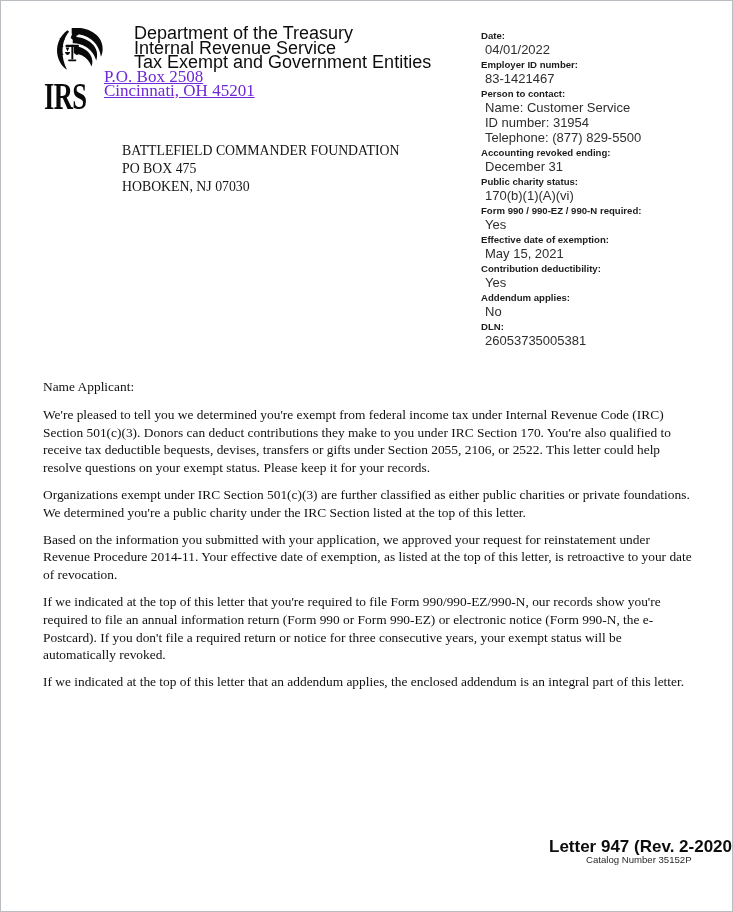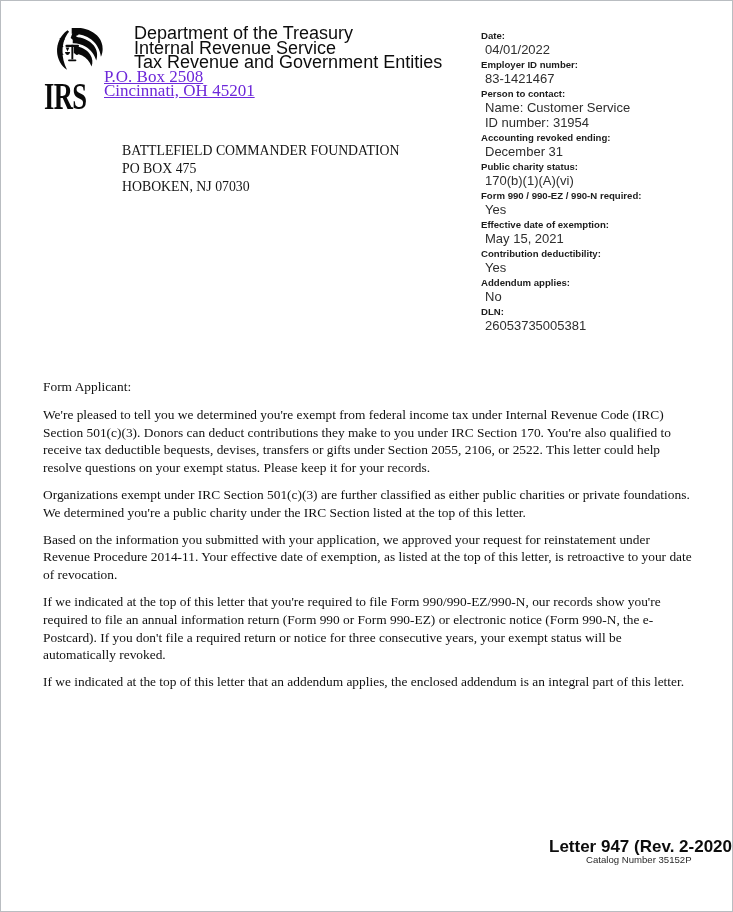--- a/index.html
+++ b/index.html
@@ -95,21 +95,21 @@
           <path d="M18.5,23 C19,24.8 20,25.8 21,25.8 C22,25.8 23,24.8 23.5,23 Z"></path>
         </g>
       </svg>
     </span>
     <span class="irs-wordmark">IRS</span>
   </div>
 
   <div class="agency-block">
     <div class="agency-line">Department of the Treasury</div>
     <div class="agency-line">Internal Revenue Service</div>
-    <div class="agency-line">Tax Revenue and Government Entities</div>
+    <div class="agency-line">Tax Exempt and Government Entities</div>
     <div class="addr-line">P.O. Box 2508</div>
     <div class="addr-line">Cincinnati, OH 45201</div>
   </div>
 
   <div class="recipient">
     <div>BATTLEFIELD COMMANDER FOUNDATION</div>
     <div>PO BOX 475</div>
     <div>HOBOKEN, NJ 07030</div>
   </div>
 
@@ -119,20 +119,21 @@
       <div class="field-value">04/01/2022</div>
     </div>
     <div class="field">
       <div class="field-label">Employer ID number:</div>
       <div class="field-value">83-1421467</div>
     </div>
     <div class="field">
       <div class="field-label">Person to contact:</div>
       <div class="field-value">Name: Customer Service</div>
       <div class="field-value">ID number: 31954</div>
+      <div class="field-value">Telephone: (877) 829-5500</div>
     </div>
     <div class="field">
       <div class="field-label">Accounting revoked ending:</div>
       <div class="field-value">December 31</div>
     </div>
     <div class="field">
       <div class="field-label">Public charity status:</div>
       <div class="field-value">170(b)(1)(A)(vi)</div>
     </div>
     <div class="field">
@@ -151,21 +152,21 @@
       <div class="field-label">Addendum applies:</div>
       <div class="field-value">No</div>
     </div>
     <div class="field">
       <div class="field-label">DLN:</div>
       <div class="field-value">26053735005381</div>
     </div>
   </div>
 
   <div class="body-block">
-    <p class="salutation">Form Applicant:</p>
+    <p class="salutation">Name Applicant:</p>
     <p class="body-par">We're pleased to tell you we determined you're exempt from federal income tax under Internal Revenue Code (IRC) Section 501(c)(3). Donors can deduct contributions they make to you under IRC Section 170. You're also qualified to receive tax deductible bequests, devises, transfers or gifts under Section 2055, 2106, or 2522. This letter could help resolve questions on your exempt status. Please keep it for your records.</p>
     <p class="body-par">Organizations exempt under IRC Section 501(c)(3) are further classified as either public charities or private foundations. We determined you're a public charity under the IRC Section listed at the top of this letter.</p>
     <p class="body-par">Based on the information you submitted with your application, we approved your request for reinstatement under Revenue Procedure 2014-11. Your effective date of exemption, as listed at the top of this letter, is retroactive to your date of revocation.</p>
     <p class="body-par">If we indicated at the top of this letter that you're required to file Form 990/990-EZ/990-N, our records show you're required to file an annual information return (Form 990 or Form 990-EZ) or electronic notice (Form 990-N, the e-Postcard). If you don't file a required return or notice for three consecutive years, your exempt status will be automatically revoked.</p>
     <p class="body-par">If we indicated at the top of this letter that an addendum applies, the enclosed addendum is an integral part of this letter.</p>
   </div>
 
   <div class="footer">
     <div class="letter-id">Letter 947 (Rev. 2-2020)</div>
     <div class="catalog">Catalog Number 35152P</div>

